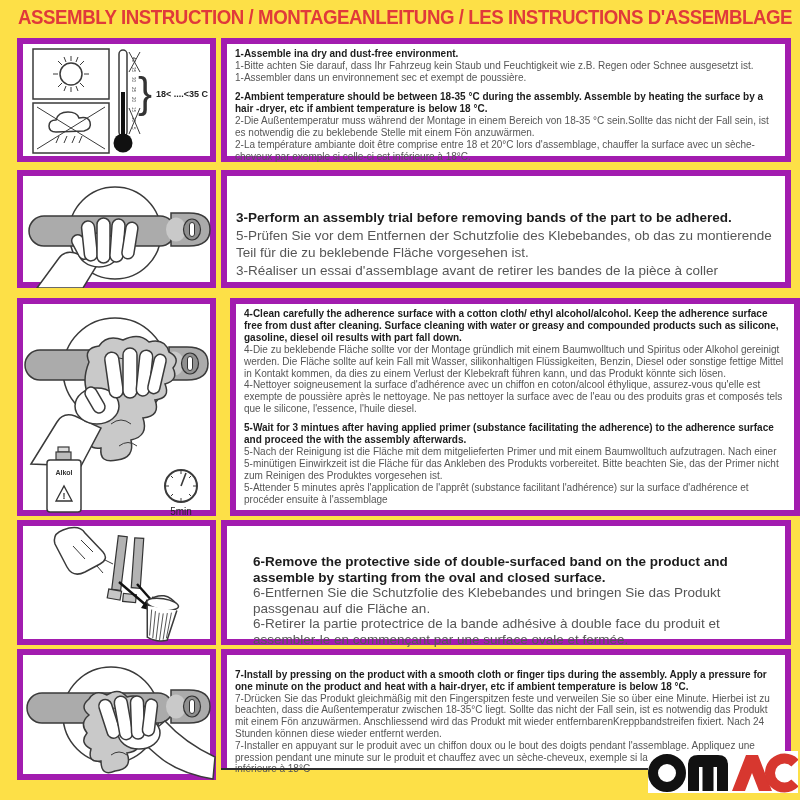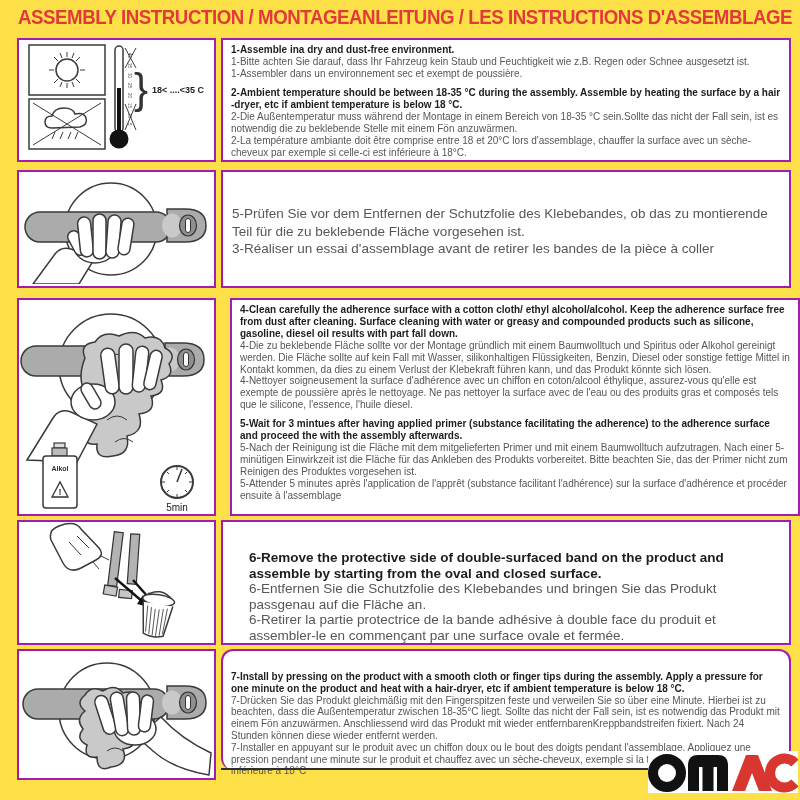--- a/index.html
+++ b/index.html
@@ -1,32 +1,32 @@
 <!DOCTYPE html>
 <html><head>
 <meta charset="utf-8">
 <style>
   html,body { margin:0; padding:0; background:#fff; }
   .page { position:relative; width:800px; height:800px; background:#fde047; overflow:hidden;
           font-family:"Liberation Sans", sans-serif; }
   .title { position:absolute; left:18px; top:5px; white-space:nowrap;
            font-size:21px; font-weight:bold; letter-spacing:-0.5px; color:#e03a3a;
            transform:scaleX(0.89); transform-origin:left top; }
-  .box { position:absolute; border:2px solid #a21caf; background:#fff; box-sizing:border-box; }
+  .box { position:absolute; border:6px solid #a21caf; background:#fff; box-sizing:border-box; }
   .nobottom { border-bottom:none; }
   .txt { color:#565656; }
   .txt p { margin:0; }
   .txt .en { color:#1d1d1d; font-weight:bold; }
   .sm { font-size:10px; line-height:12px; padding:4px 8px; }
   .lg { font-size:13.5px; }
   .sp7 { height:7px; }
   .r2pad { padding:33px 10px 0 9px; line-height:17.5px; }
   .r4pad { padding:28px 10px 0 26px; line-height:15.5px; }
   .r3 { line-height:11.9px; }
-  .r5 { line-height:11.8px; padding-top:20px;border-radius:12px; }
+  .r5 { line-height:11.8px; padding-top:14px; }
   .rule { position:absolute; left:221px; top:768px; width:432px; height:2px; background:#2e2e2e; }
   .logo { position:absolute; left:648px; top:751px; width:150px; height:42px; background:#fff; }
   svg text { font-family:"Liberation Sans", sans-serif; }
   .o  { fill:#ffffff; stroke:#3a3a3a; stroke-width:1.5; }
   .o2 { fill:none;    stroke:#3a3a3a; stroke-width:1.5; }
   .g  { fill:#ababab; stroke:#3a3a3a; stroke-width:1.5; }
   .cl { fill:#c9c9c9; stroke:#3a3a3a; stroke-width:1.5; }
   .k  { fill:#8f8f8f; stroke:#333; stroke-width:1.2; }
   .thin { stroke:#3a3a3a; stroke-width:1; fill:none; }
 </style>
@@ -119,20 +119,21 @@
         <ellipse class="o" cx="76" cy="74" rx="21" ry="17"></ellipse>
         <rect class="o" x="52" y="58" width="12" height="26" rx="6" transform="rotate(-28 58 71)"></rect>
         <rect class="o" x="60" y="45" width="13" height="40" rx="6.5" transform="rotate(-6 66 65)"></rect>
         <rect class="o" x="74" y="42" width="13" height="45" rx="6.5"></rect>
         <rect class="o" x="88" y="43" width="13" height="43" rx="6.5" transform="rotate(4 94 64)"></rect>
         <rect class="o" x="101" y="46" width="12" height="37" rx="6" transform="rotate(9 107 64)"></rect>
       </g>
     </svg>
   </div>
   <div class="box lg txt r2pad" style="left:221px;top:170px;width:570px;height:118px;">
+    <p class="en">3-Perform an assembly trial before removing bands of the part to be adhered.</p>
     <p>5-Prüfen Sie vor dem Entfernen der Schutzfolie des Klebebandes, ob das zu montierende Teil für die zu beklebende Fläche vorgesehen ist.</p>
     <p>3-Réaliser un essai d'assemblage avant de retirer les bandes de la pièce à coller</p>
   </div>
 
   <div class="box" style="left:17px;top:298px;width:199px;height:218px;">
     <svg viewBox="0 0 195 214" width="195" height="214">
       <circle class="o" cx="92" cy="66" r="52"></circle>
       <g>
         <rect class="g" x="2" y="46" width="146" height="30" rx="15"></rect>
         <path class="g" d="M146,43 h18 q21,0 21,16.5 q0,16.5 -21,16.5 h-18 z"></path>

